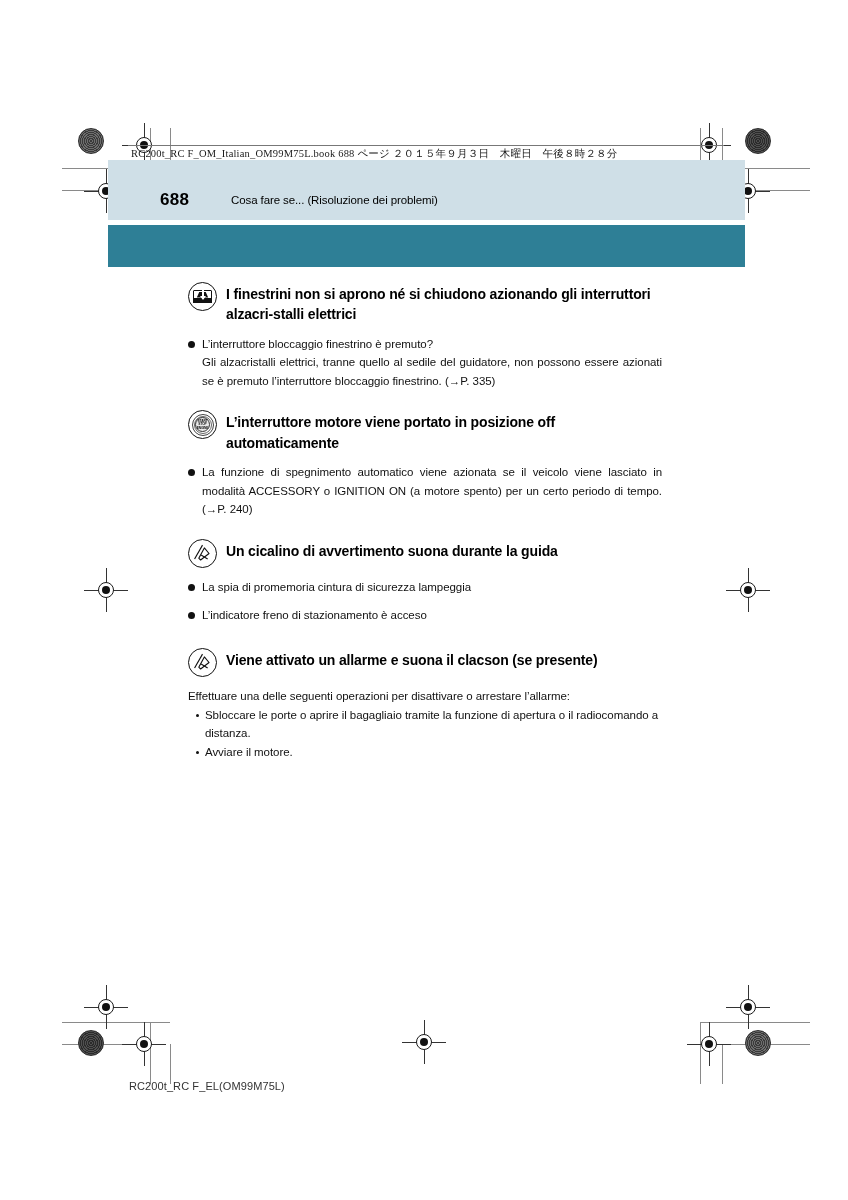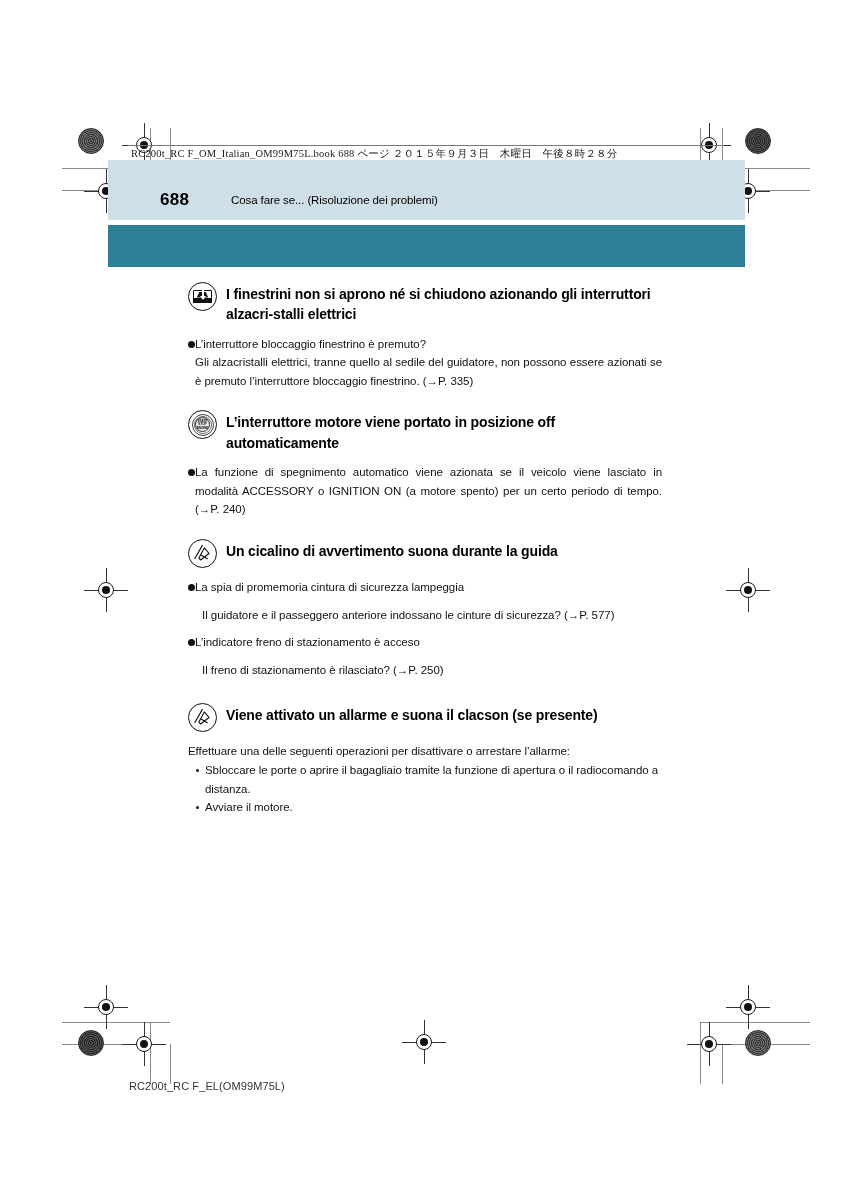--- a/index.html
+++ b/index.html
@@ -138,21 +138,21 @@
     transform:scaleY(.9);
   }
 
   
   .picto.buzzer .bz{
     position:absolute;left:0;top:0;width:100%;height:100%;
   }
 
   
   .bullet-item{
-    display:flex;align-items:flex-start;margin-bottom:1px;
+    display:flex;align-items:flex-start;gap:7px;margin-bottom:1px;
   }
   .bullet-dot{
     flex:0 0 auto;width:7px;height:7px;background:#111;border-radius:50%;
     margin-top:6px;
   }
   .bullet-body{flex:1;}
   .txt{
     font-size:11.5px;line-height:1.62;color:#111;letter-spacing:-.05px;
   }
   .txt.just{text-align:justify;text-align-last:left;}
@@ -345,30 +345,28 @@
         <div class="sec-head-text">Un cicalino di avvertimento suona durante la guida</div>
       </div>
 
       <div class="bullet-item">
         <div class="bullet-dot"></div>
         <div class="bullet-body">
           <div class="txt">La spia di promemoria cintura di sicurezza lampeggia</div>
         </div>
       </div>
 
-      <div class="txt indent gap-sm">Il guidatore e il passeggero anteriore indossano le cinture di sicurezza? (→P. 577)</div>
 
       <div class="bullet-item gap-sm">
         <div class="bullet-dot"></div>
         <div class="bullet-body">
           <div class="txt">L’indicatore freno di stazionamento è acceso</div>
         </div>
       </div>
 
-      <div class="txt indent gap-sm">Il freno di stazionamento è rilasciato? (→P. 250)</div>
 
     </div>
 
     <div class="sec-gap big"></div>
 
     <div class="section">
       <div class="sec-head">
         <div class="picto buzzer">
           <svg class="bz" viewBox="0 0 29 29" xmlns="http://www.w3.org/2000/svg" aria-hidden="true">
             <path d="M6 20.5 L14.5 5.5" stroke="#111" stroke-width="1.2" fill="none"></path>

